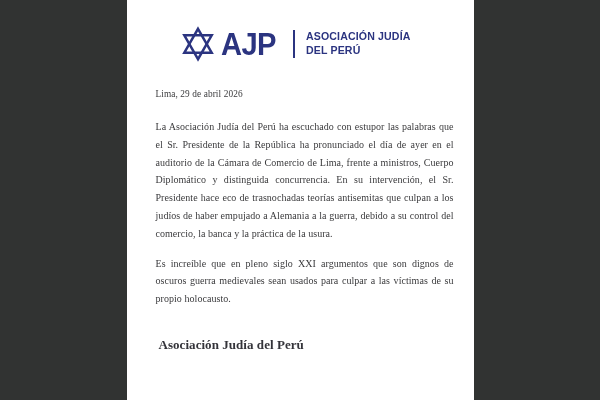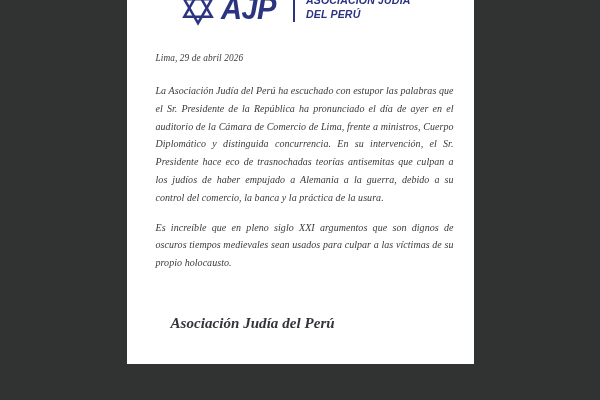--- a/index.html
+++ b/index.html
@@ -14,22 +14,21 @@
     background: #313332;
     font-family: "Liberation Serif", serif;
   }
   .viewport {
     position: relative;
     width: 600px;
     height: 364px;
     background: #313332;
     display: flex;
     justify-content: center;
-    align-items: flex-end;
-    font-style: italic;
+    align-items: flex-start;
   }
   .backdrop-left,
   .backdrop-right {
     background: #313332;
     flex: 1 1 auto;
   }
   .document-page {
     position: relative;
     width: 347px;
     flex: 0 0 347px;
@@ -111,23 +110,23 @@
     line-height: 1.78;
     text-align: justify;
     margin: 0;
     color: #3a3a3c;
     letter-spacing: 0.05px;
   }
   .gap-after-date { height: 16px; }
   .para-gap { height: 12px; }
   .signature-gap { height: 12px; }
   .signature-line {
-    font-size: 15px;
+    font-size: 13px;
     line-height: 1.6;
-    margin: 15px;
+    margin: 3px;
     color: #34343a;
     font-weight: 700;
     letter-spacing: 0.05px;
   }
 </style>
 </head>
 <body>
 
 <div class="viewport">
 
@@ -155,21 +154,21 @@
     <div class="letter-body">
 
       <p class="date-line">Lima, 29 de abril 2026</p>
 
       <div class="gap-after-date"></div>
 
       <p class="letter-paragraph">La Asociación Judía del Perú ha escuchado con estupor las palabras que el Sr. Presidente de la República ha pronunciado el día de ayer en el auditorio de la Cámara de Comercio de Lima, frente a ministros, Cuerpo Diplomático y distinguida concurrencia. En su intervención, el Sr. Presidente hace eco de trasnochadas teorías antisemitas que culpan a los judíos de haber empujado a Alemania a la guerra, debido a su control del comercio, la banca y la práctica de la usura.</p>
 
       <div class="para-gap"></div>
 
-      <p class="letter-paragraph">Es increíble que en pleno siglo XXI argumentos que son dignos de oscuros tiempos medievales sean usados para culpar a las víctimas de su propio holocausto.</p>
+      <p class="letter-paragraph">Es increíble que en pleno siglo XXI argumentos que son dignos de oscuros guerra medievales sean usados para culpar a las víctimas de su propio holocausto.</p>
 
       <div class="para-gap"></div>
 
 
       <div class="signature-gap"></div>
 
       <p class="signature-line">Asociación Judía del Perú</p>
 
     </div>
 

